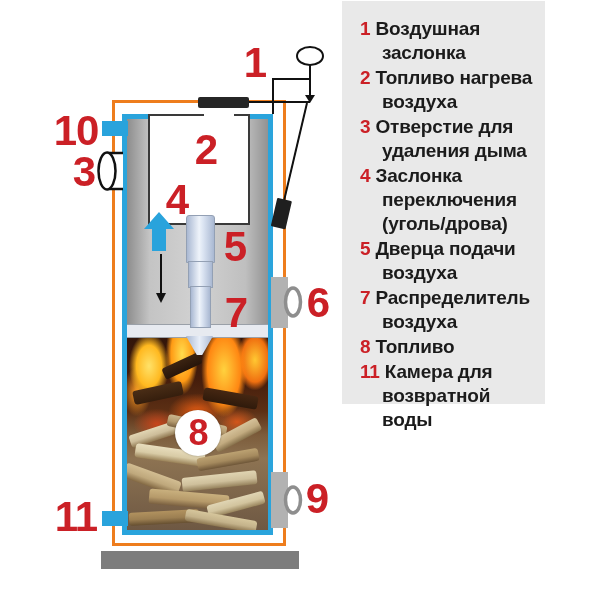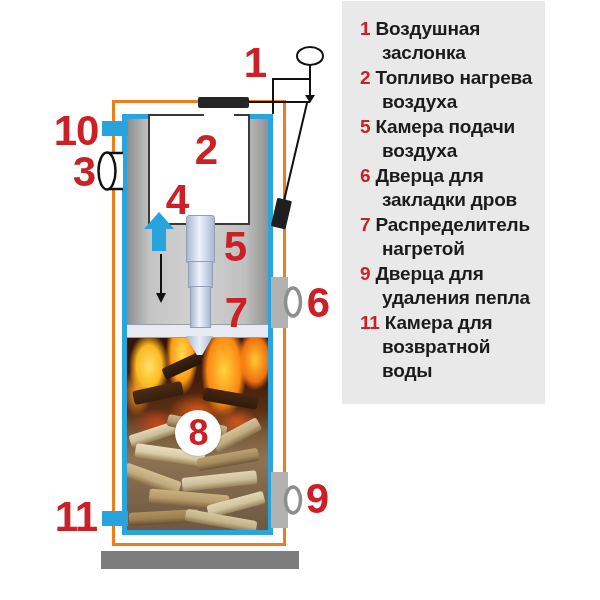--- a/index.html
+++ b/index.html
@@ -153,25 +153,27 @@
   <div class="callout" style="left:76px;top:517px">11</div>
   <div class="fuel-circle">
     <div class="callout">8</div>
   </div>
 
   <div class="legend">
     <p class="legend-item"><span class="num">1</span> <span class="lbl">Воздушная
 заслонка</span></p>
     <p class="legend-item"><span class="num">2</span> <span class="lbl">Топливо нагрева
 воздуха</span></p>
-    <p class="legend-item"><span class="num">5</span> <span class="lbl">Камера подачи
+    <p class="legend-item"><span class="num">3</span> <span class="lbl">Отверстие для
+удаления дыма</span></p>
+    <p class="legend-item"><span class="num">4</span> <span class="lbl">Заслонка
+переключения
+(уголь/дрова)</span></p>
+    <p class="legend-item"><span class="num">5</span> <span class="lbl">Дверца подачи
 воздуха</span></p>
-    <p class="legend-item"><span class="num">6</span> <span class="lbl">Дверца для
-закладки дров</span></p>
     <p class="legend-item"><span class="num">7</span> <span class="lbl">Распределитель
-нагретой</span></p>
-    <p class="legend-item"><span class="num">9</span> <span class="lbl">Дверца для
-удаления пепла</span></p>
+воздуха</span></p>
+    <p class="legend-item"><span class="num">8</span> <span class="lbl">Топливо</span></p>
     <p class="legend-item"><span class="num">11</span> <span class="lbl">Камера для
 возвратной воды</span></p>
   </div>
 
 </div>
 
 </body></html>

